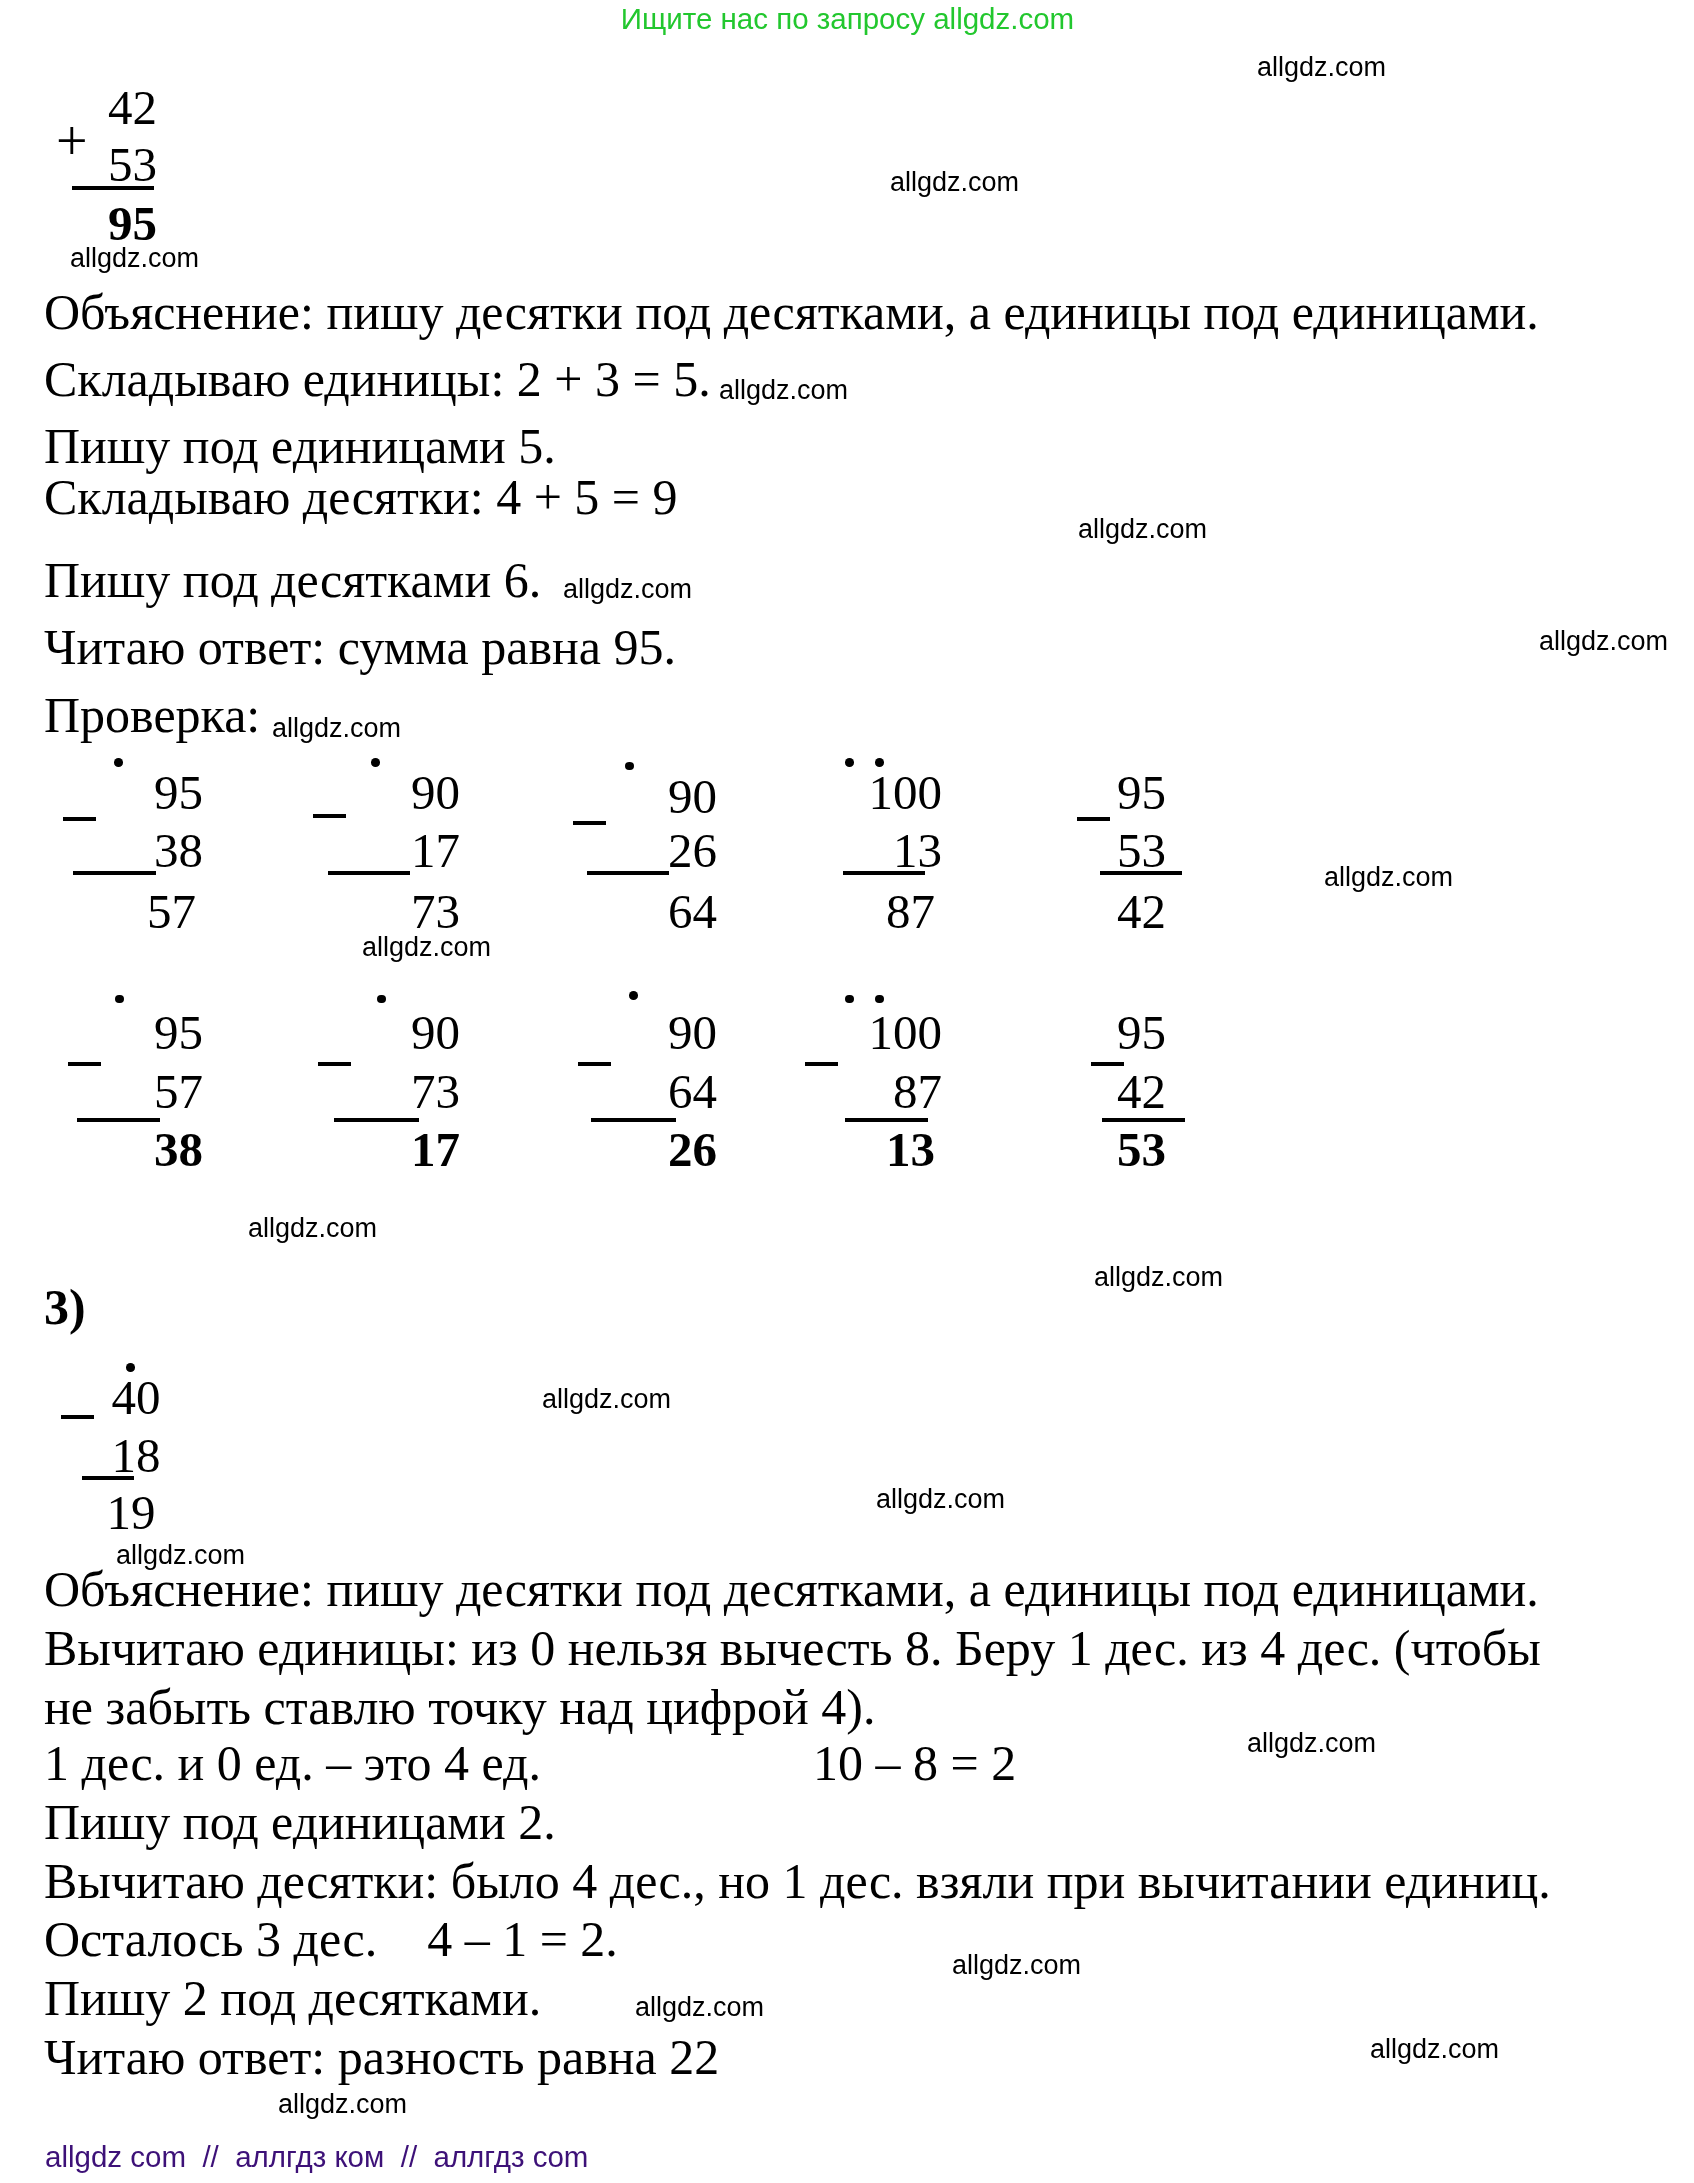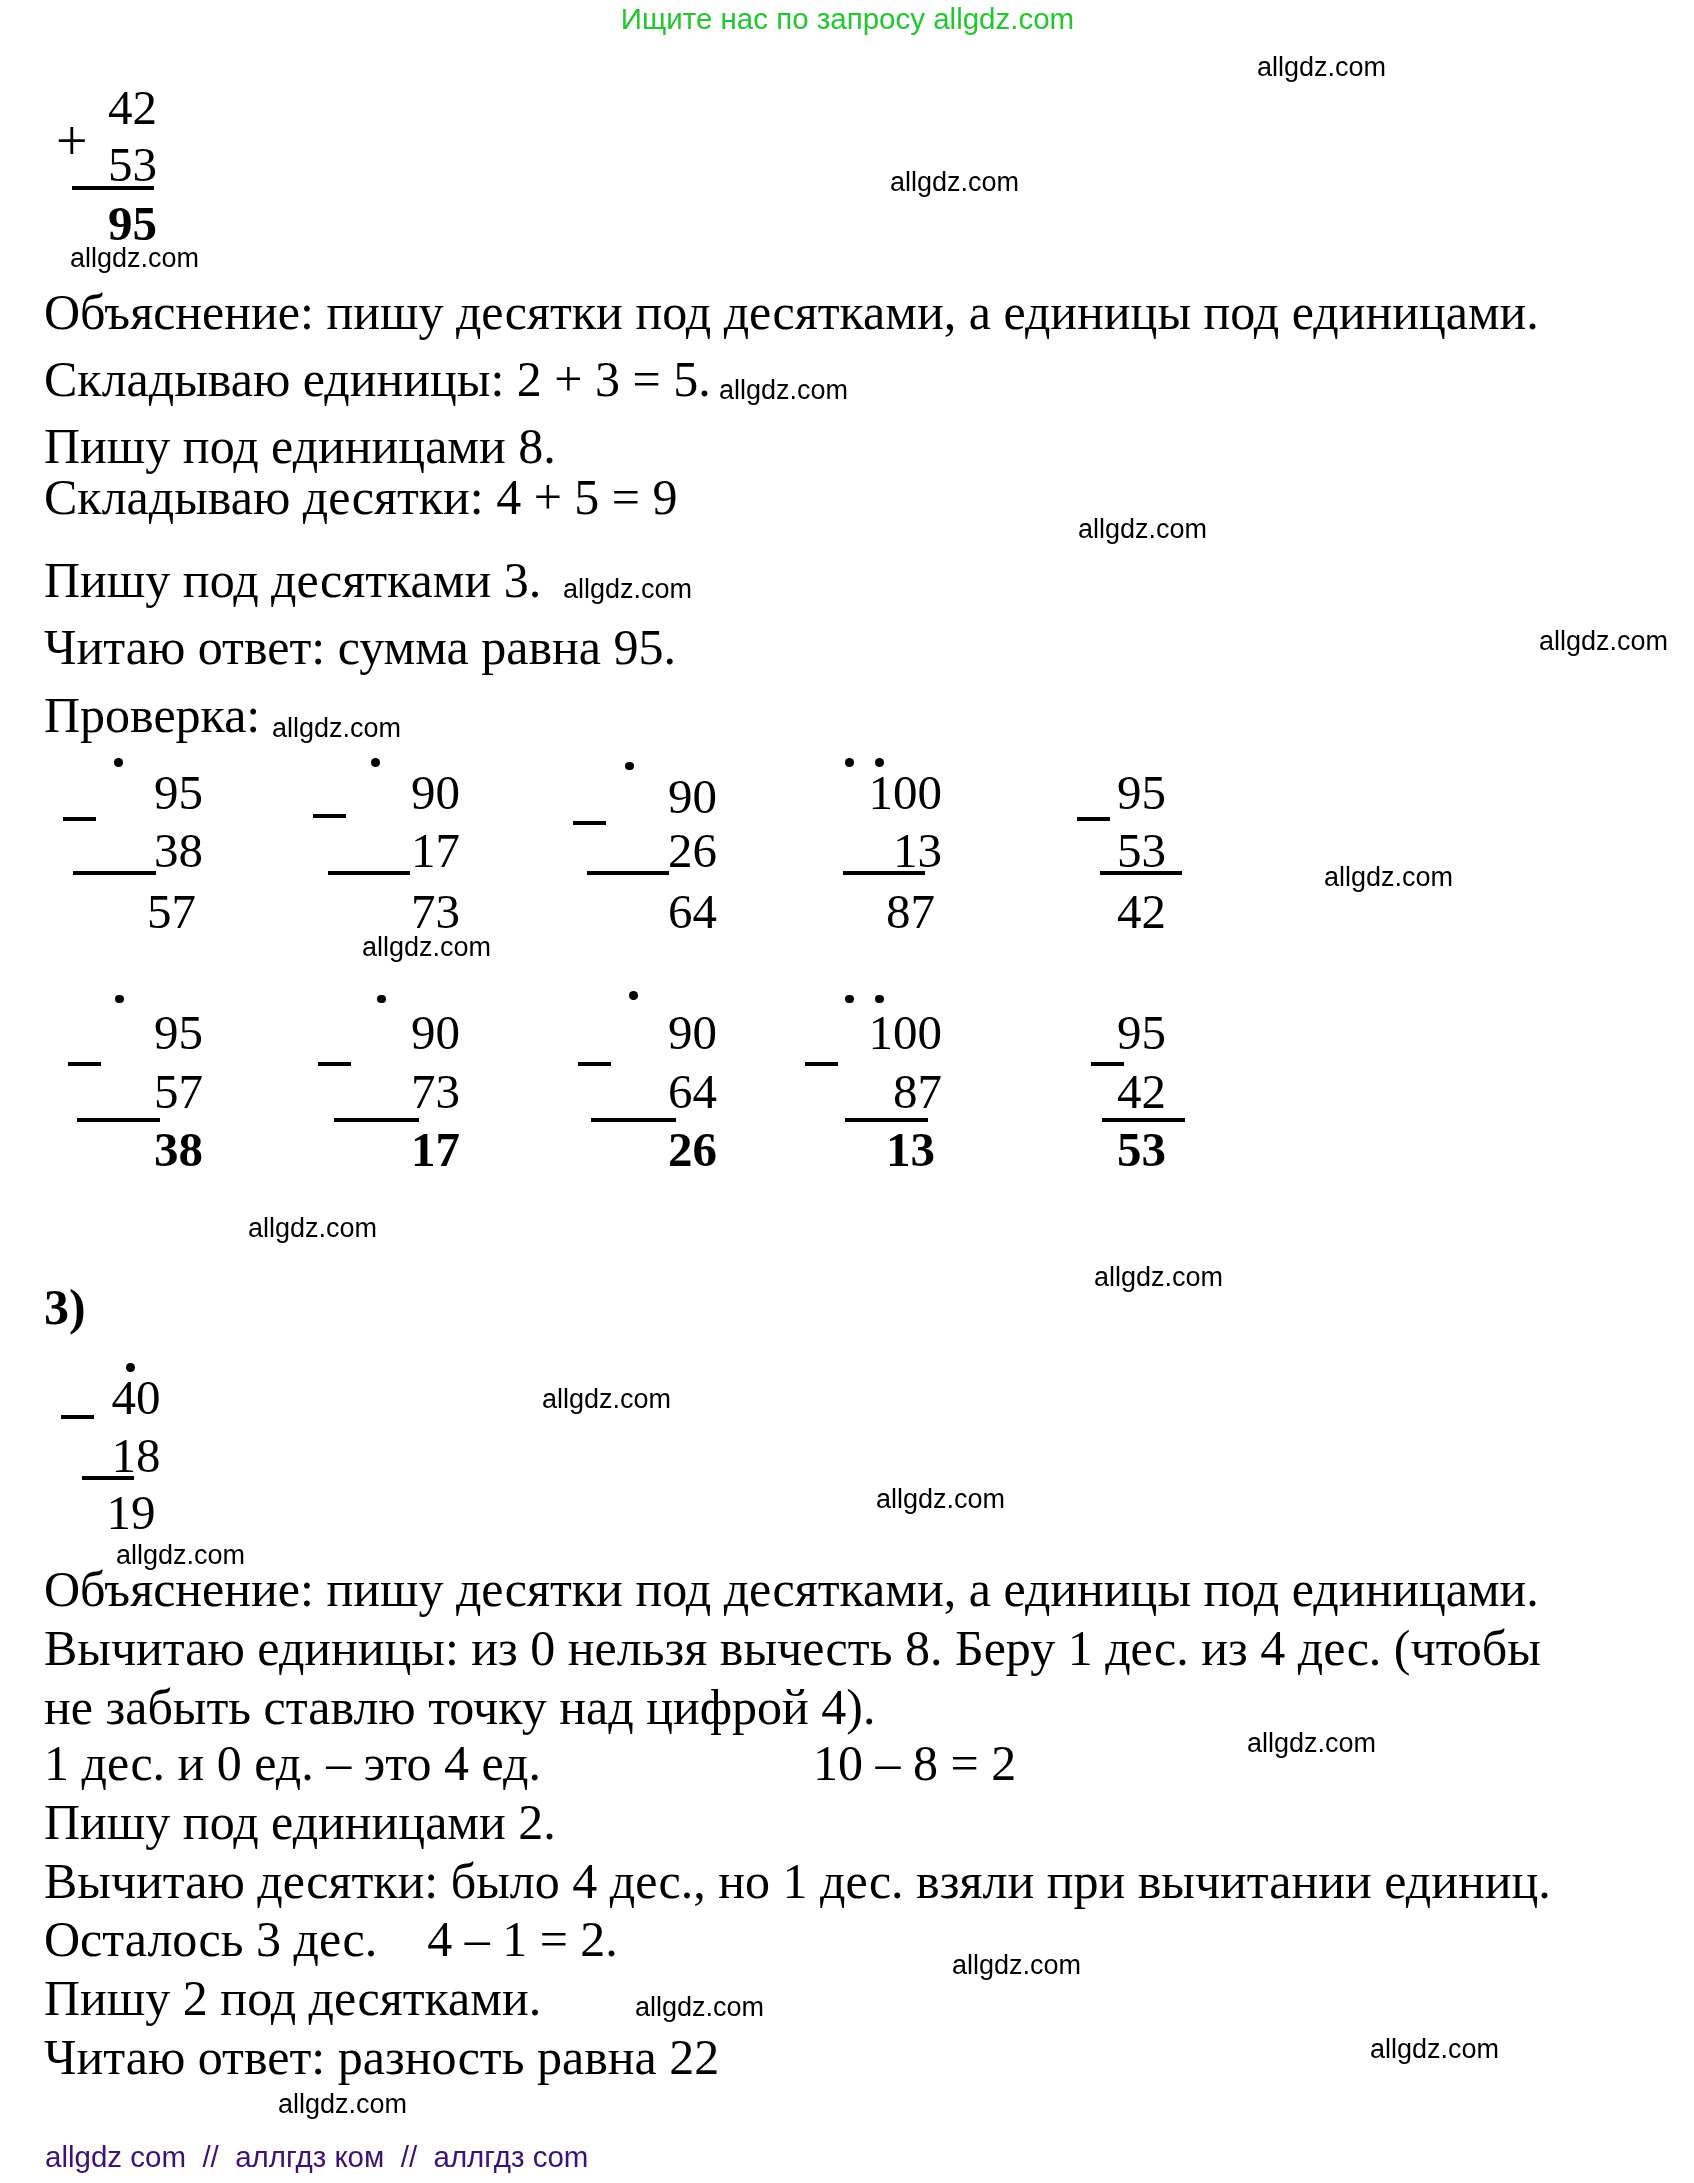--- a/index.html
+++ b/index.html
@@ -48,23 +48,23 @@
 <div class="abs" style="left:56px;top:83px;width:113px;height:165px">
   <div class="abs plus" style="left:0;top:29.5px">+</div>
   <div class="abs num" style="right:12px;top:0">42</div>
   <div class="abs num" style="right:12px;top:57px">53</div>
   <div class="abs rule" style="left:15.6px;width:82px;top:103px"></div>
   <div class="abs num bold" style="right:12px;top:116px">95</div>
 </div>
 
 <div class="abs txt" style="top:287px">Объяснение: пишу десятки под десятками, а единицы под единицами.</div>
 <div class="abs txt" style="top:354px">Складываю единицы: 2 + 3 = 5.</div>
-<div class="abs txt" style="top:421px">Пишу под единицами 8.</div>
+<div class="abs txt" style="top:421px">Пишу под единицами 5.</div>
 <div class="abs txt" style="top:472px">Складываю десятки: 4 + 5 = 9</div>
-<div class="abs txt" style="top:555px">Пишу под десятками 3.</div>
+<div class="abs txt" style="top:555px">Пишу под десятками 6.</div>
 <div class="abs txt" style="top:622px">Читаю ответ: сумма равна 95.</div>
 <div class="abs txt" style="top:690px">Проверка:</div>
 
 <div class="col" style="left:47px;top:758px">
   <div class="abs dot" style="left:67px;top:0"></div>
   <div class="abs minus" style="left:15.6px;top:59px"></div>
   <div class="n num" style="right:0;top:10.4px">95</div>
   <div class="n num" style="right:0;top:68px">38</div>
   <div class="abs rule" style="left:26px;width:83px;top:113px"></div>
   <div class="n num" style="right:7px;top:129px">57</div>

